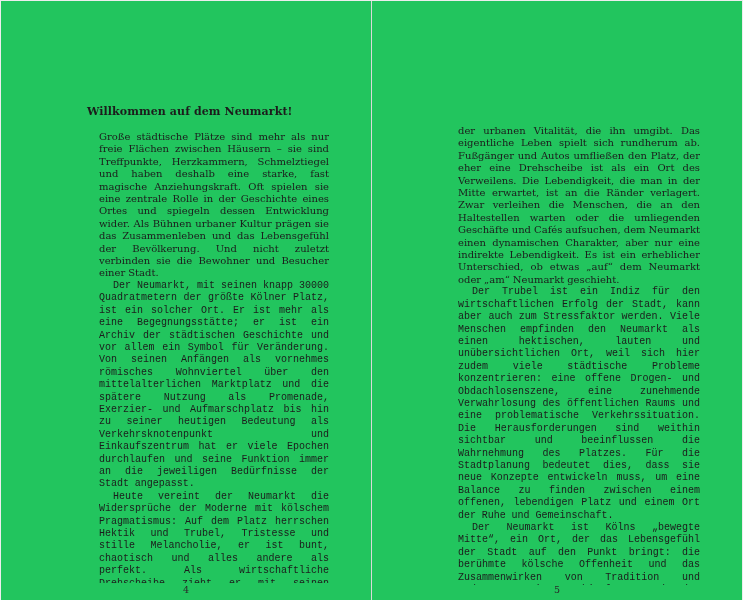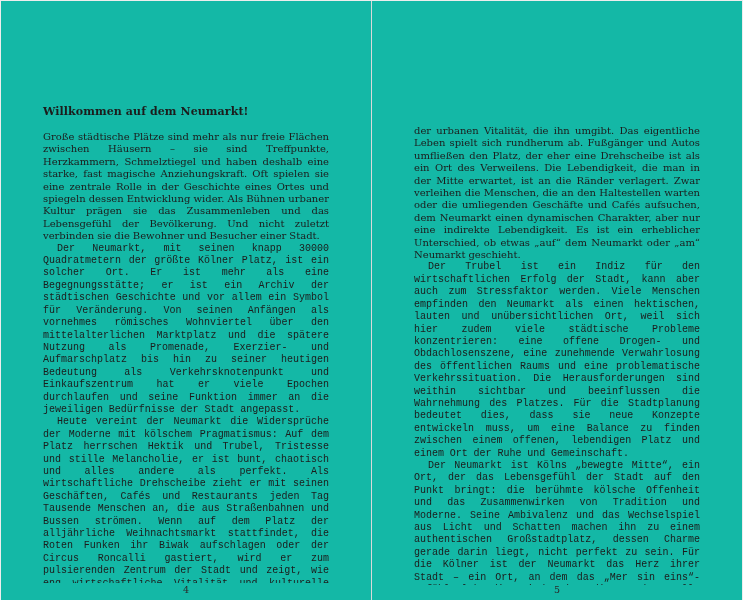--- a/index.html
+++ b/index.html
@@ -13,21 +13,22 @@
   .spread {
     width: 743px; height: 600px;
     display: flex;
     background: #ffffff;
     border: 1px solid #ededed;
     position: relative;
   }
   .page {
     width: 371px; height: 600px;
     position: relative;
-    background: #14b8a6;
+    background: #22c55e;
+    padding-left: 44px;
   }
   .page-divider {
     width: 1px; height: 600px;
     background: #d9d9d9;
     flex: 0 0 1px;
   }
   .page-inner {
     padding: 0 42px;
   }
   .page-left .page-inner { padding-top: 104px; }
@@ -35,21 +36,21 @@
   h1.chapter-heading {
     font-size: 11px;
     font-weight: bold;
     line-height: 14px;
     margin-bottom: 12px;
     letter-spacing: 0.1px;
   }
   .text-block {
     overflow: hidden;
   }
-  .page-left .text-block { height: 452px; }
+  .page-left .text-block { height: 452px; margin-left: 12px; }
   .page-right .text-block { height: 460px; }
   p.body-par {
     font-size: 10px;
     line-height: 12.4px;
     text-align: justify;
     hyphens: auto;
     -webkit-hyphens: auto;
     word-spacing: -0.2px;
   }
   p.body-par.indent { text-indent: 14px; font-family: Liberation Mono, monospace; }

